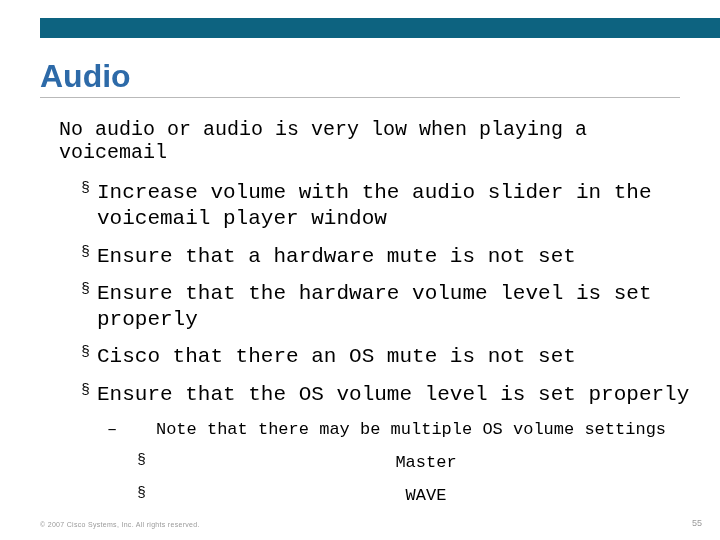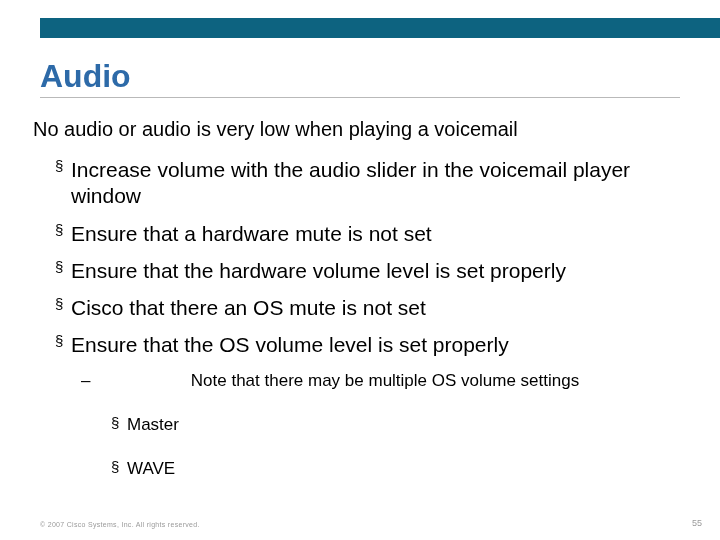--- a/index.html
+++ b/index.html
@@ -33,22 +33,23 @@
     position: absolute;
     top: 97px;
     left: 40px;
     width: 640px;
     height: 1px;
     background: #b9b9b9;
   }
   .content {
     position: absolute;
     top: 118px;
-    left: 33px;
+    left: 59px;
     width: 640px;
+    font-family: Liberation Mono, monospace;
   }
   .subhead {
     font-size: 20px;
     color: #000;
     margin-bottom: 16px;
   }
   .l1 {
     margin: 0 0 11px 22px;
     position: relative;
     padding-left: 16px;
@@ -72,25 +73,26 @@
     text-align: center;
   }
   .l2::before {
     content: "–";
     position: absolute;
     left: 0;
     top: 0;
     color: #000;
   }
   .l3 {
-    margin: 23px 0 10px 78px;
+    margin: 12px 0 10px 78px;
     position: relative;
     padding-left: 16px;
     font-size: 17px;
     line-height: 1.25;
+    text-align: center;
   }
   .l3::before {
     content: "§";
     position: absolute;
     left: 0;
     top: 0;
     color: #000;
     font-size: 15px;
   }
   .footer-left {

